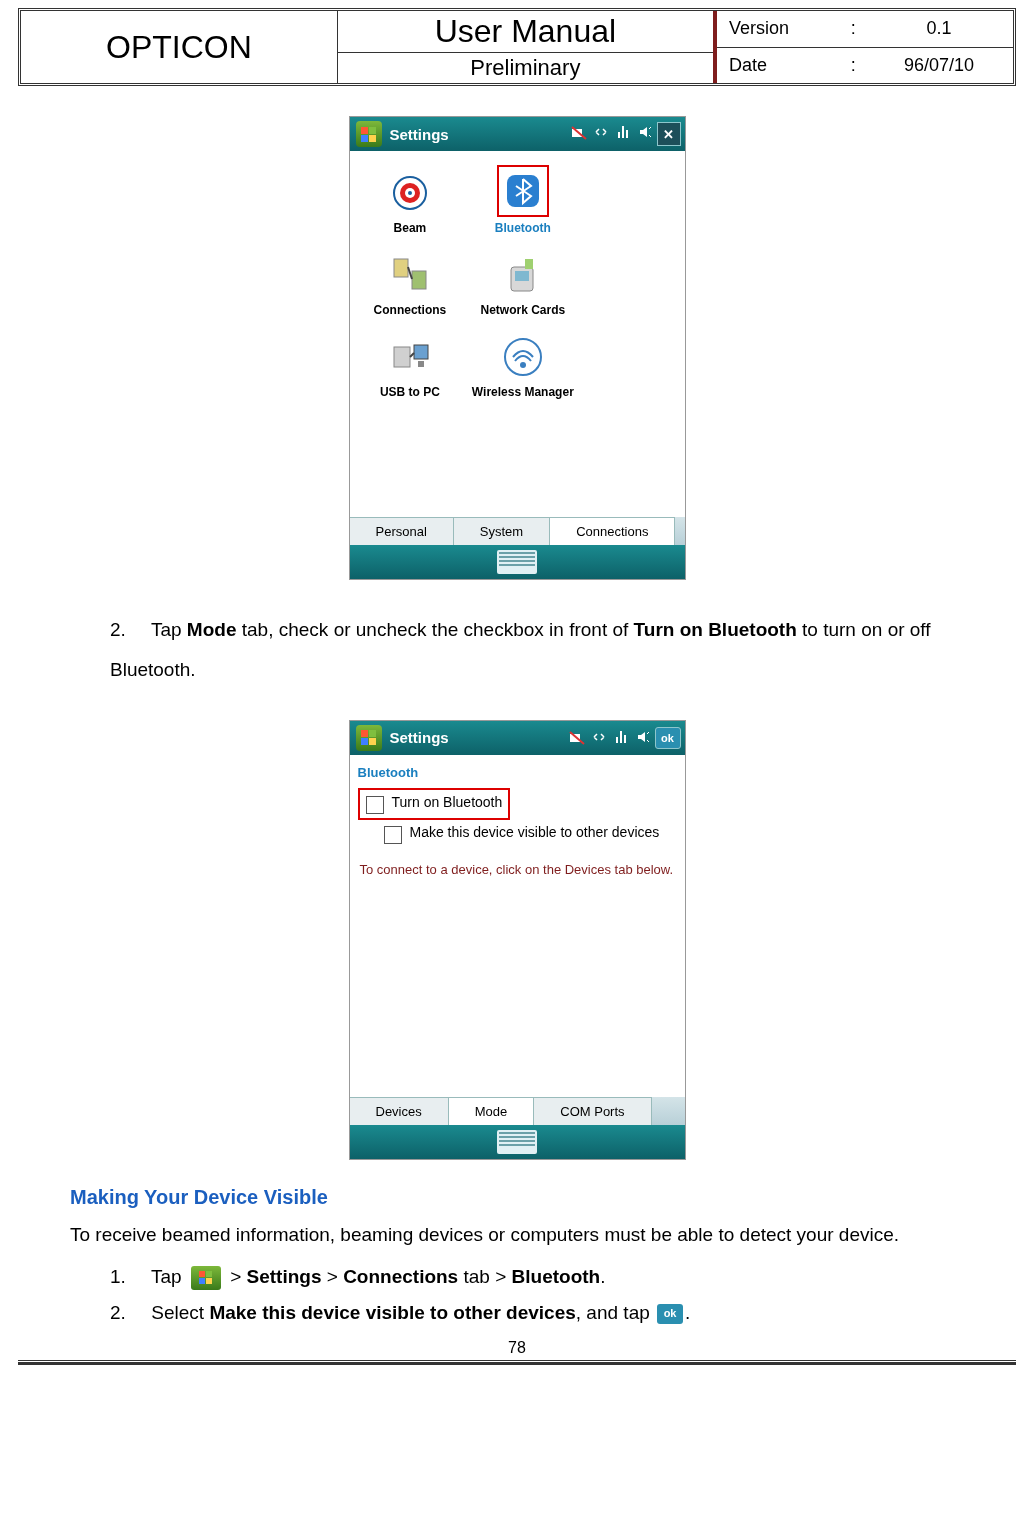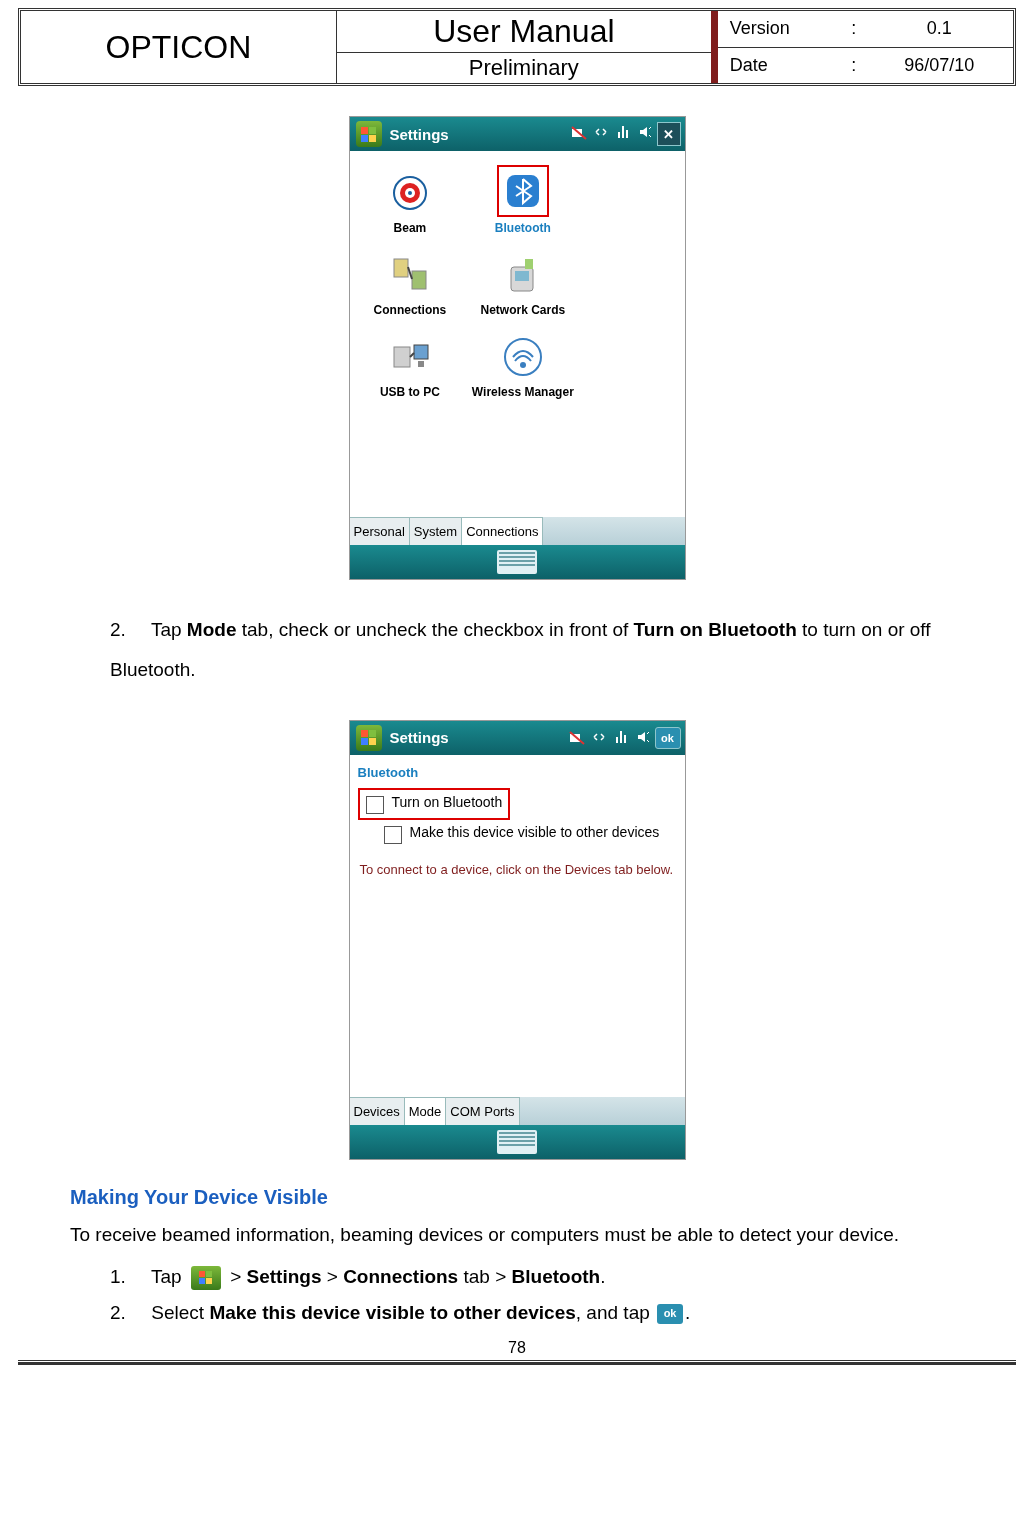--- a/index.html
+++ b/index.html
@@ -23,21 +23,21 @@
     .hdr-col1 {
       width: 32%;
       display: flex;
       align-items: center;
       justify-content: center;
       font-size: 32px;
     }
     .hdr-col2 {
       width: 38%;
       border-left: 1px solid #333;
-      border-right: 7px solid #7f1d1d;
+      border-right: 4px solid #7f1d1d;
       display: flex;
       flex-direction: column;
     }
     .hdr-col2-top {
       text-align: center;
       font-size: 32px;
       border-bottom: 1px solid #333;
       padding: 2px 0;
     }
     .hdr-col2-bot {
@@ -145,21 +145,21 @@
       display:flex; align-items:center; justify-content:center;
     }
     .sel { border: 2px solid #d00; }
     .sel-label { color: #1a7fbf; }
     .tabs {
       display:flex;
       background: linear-gradient(#d4e4e8, #b8d0d8);
       height: 28px;
     }
     .tab {
-      padding: 4px 4px;
+      padding: 4px 26px;
       font-size: 13px;
       background: #e8eef0;
       border-right: 1px solid #9bb;
       border-top: 1px solid #9bb;
       display:flex; align-items:center;
     }
     .tab.active {
       background: #fff;
     }
     .sipbar {

